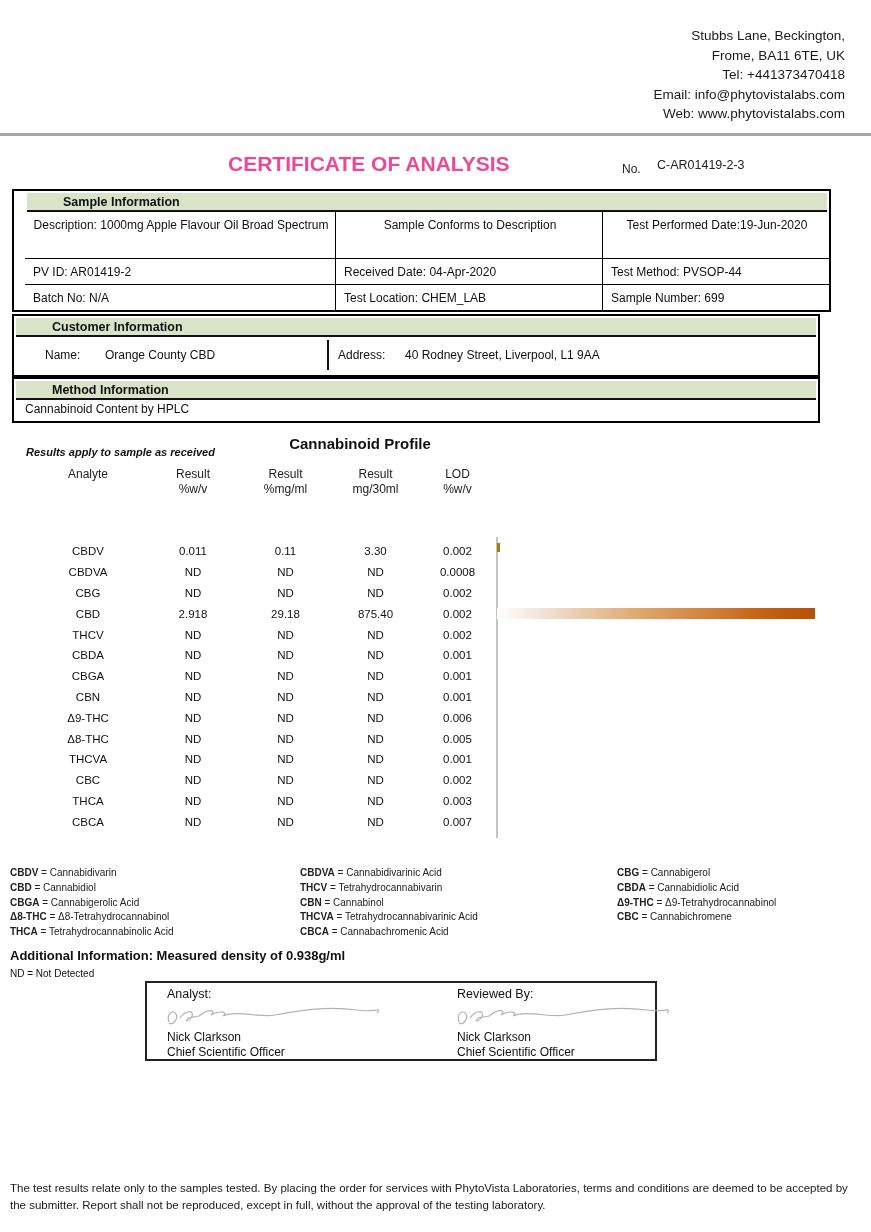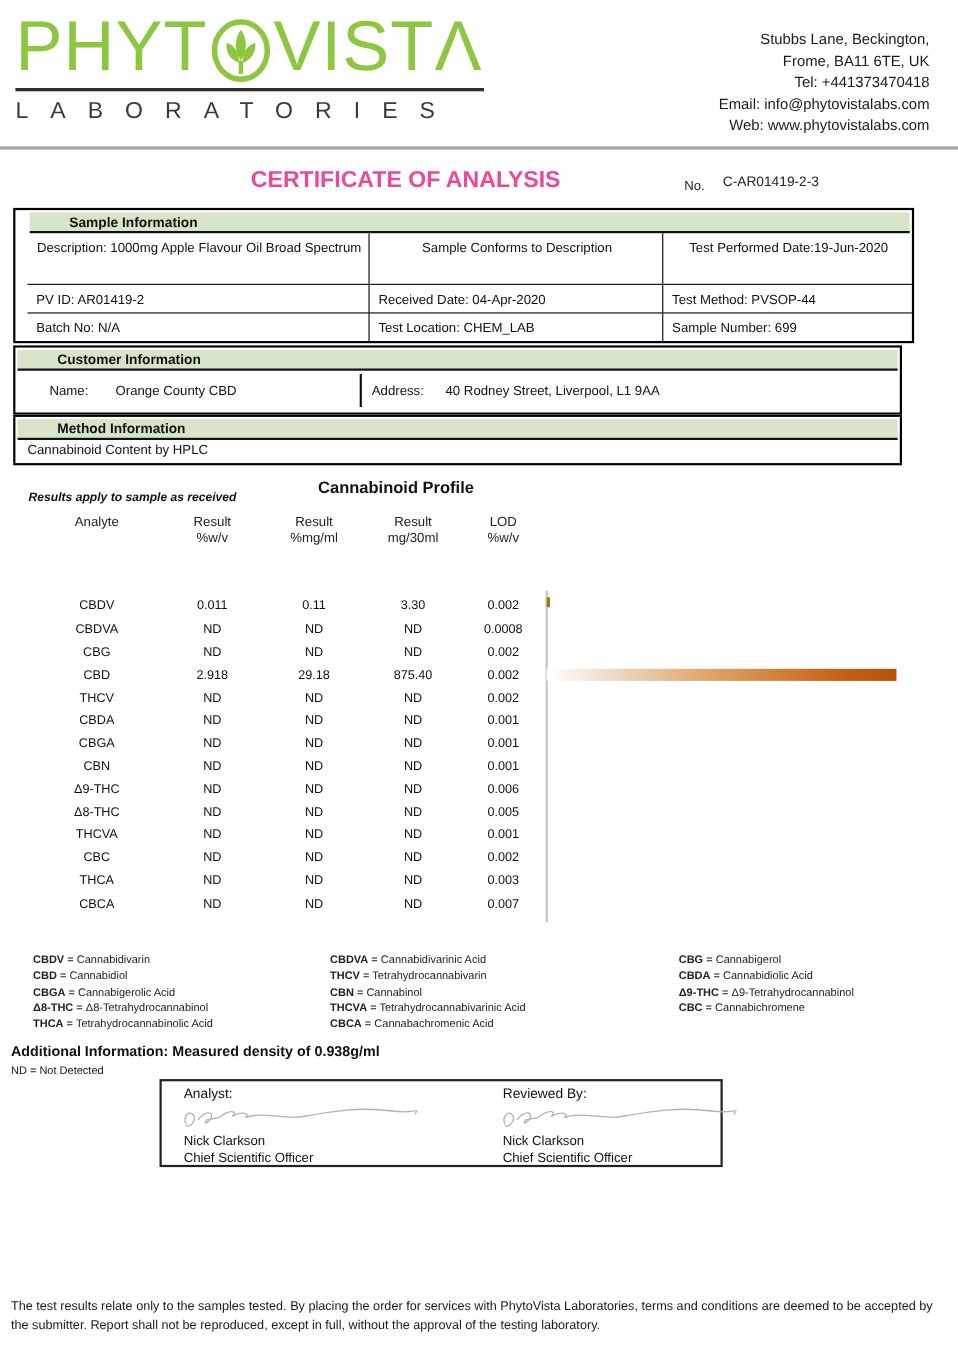--- a/index.html
+++ b/index.html
@@ -52,21 +52,21 @@
   .rows-wrap{position:absolute;left:0;top:541px;width:871px;}
   .axis{position:absolute;left:496px;top:-4px;width:2px;height:301px;background:#c4c4c4;}
   .t-row{position:relative;display:grid;grid-template-columns:116px 94px 91px 89px 75px;
          margin-left:30px;height:20.8px;font-size:11.5px;text-align:center;align-items:center;}
   .bar{position:absolute;left:467px;top:5px;height:11px;
        background:linear-gradient(90deg,#ffffff 0%,#f2e3d8 14%,#dfa76b 45%,#c46012 85%,#b5520a 100%);}
   .bar.tiny{top:2px;height:9px;background:var(--tinybar,#a07d00);}
 
   
   .abbr-col{position:absolute;top:866px;font-size:10px;line-height:14.8px;color:#222;}
-  .abbr-c1{left:10px;margin-left:20px;} .abbr-c2{left:300px;} .abbr-c3{left:617px;}
+  .abbr-c1{left:10px;} .abbr-c2{left:300px;} .abbr-c3{left:617px;}
 
   .additional{position:absolute;left:10px;top:948px;font-size:13px;font-weight:bold;}
   .nd-note{position:absolute;left:10px;top:968px;font-size:10px;}
 
   
   .sig-box{position:absolute;left:145px;top:981px;width:508px;height:76px;border:2px solid #222;}
   .sig-col{position:absolute;top:4px;width:240px;}
   .sig-col.left{left:20px;} .sig-col.right{left:310px;}
   .sig-label{font-size:12.5px;}
   .sig-svg{margin:1px 0 0 -6px;display:block;}
@@ -74,35 +74,20 @@
   .sig-title{font-size:12px;margin-top:1px;}
 
   
   .foot{position:absolute;left:10px;top:1180px;width:845px;font-size:11.5px;line-height:16.5px;color:#1a1a1a;}
 </style>
 </head>
 <body>
 
 <div class="page">
 
-  <div class="logo">
-    <div class="logo-main">
-      <span>PHYT</span>
-      <svg class="leaf" width="56" height="60" viewBox="0 0 56 60">
-        <ellipse cx="28" cy="31" rx="24" ry="26" fill="none" stroke="#8dc63f" stroke-width="5"></ellipse>
-        <path d="M28,12 C34,20 34,32 28,40 C22,32 22,20 28,12 Z" fill="#8dc63f"></path>
-        <path d="M15,24 C23,26 27,34 26,42 C18,39 14,32 15,24 Z" fill="#8dc63f"></path>
-        <path d="M41,24 C33,26 29,34 30,42 C38,39 42,32 41,24 Z" fill="#8dc63f"></path>
-        <path d="M28,40 L28,52" stroke="#8dc63f" stroke-width="4"></path>
-      </svg>
-      <span>VIST</span>
-        <span>Λ</span>
-    </div>
-    <div class="logo-sub">LABORATORIES</div>
-  </div>
   <div class="contact">
       <div class="contact-line">Stubbs Lane, Beckington,</div>
       <div class="contact-line">Frome, BA11 6TE, UK</div>
       <div class="contact-line">Tel: +441373470418</div>
       <div class="contact-line">Email: info@phytovistalabs.com</div>
       <div class="contact-line">Web: www.phytovistalabs.com</div>
     </div>
   <div class="page-divider"></div>
 
   <div class="title">CERTIFICATE OF ANALYSIS</div>

